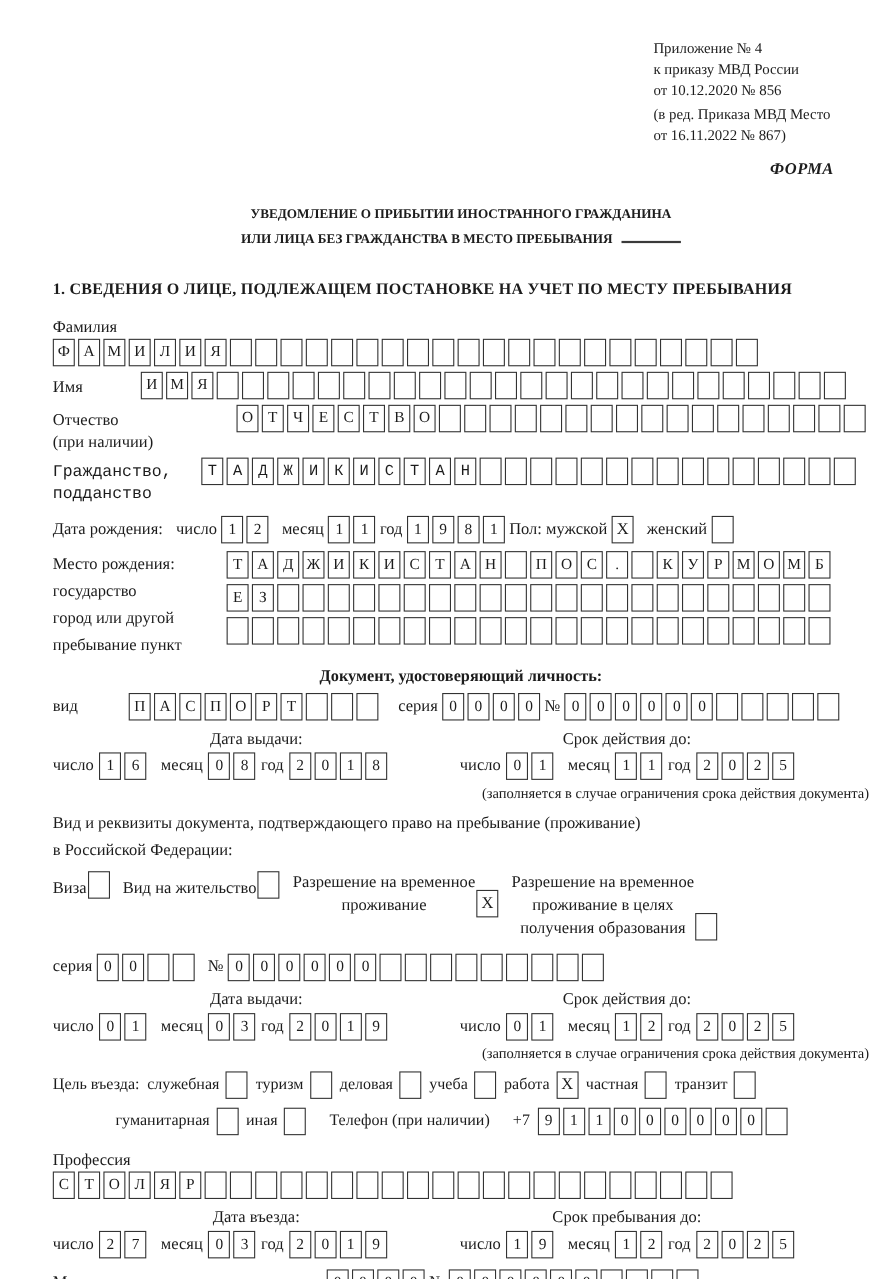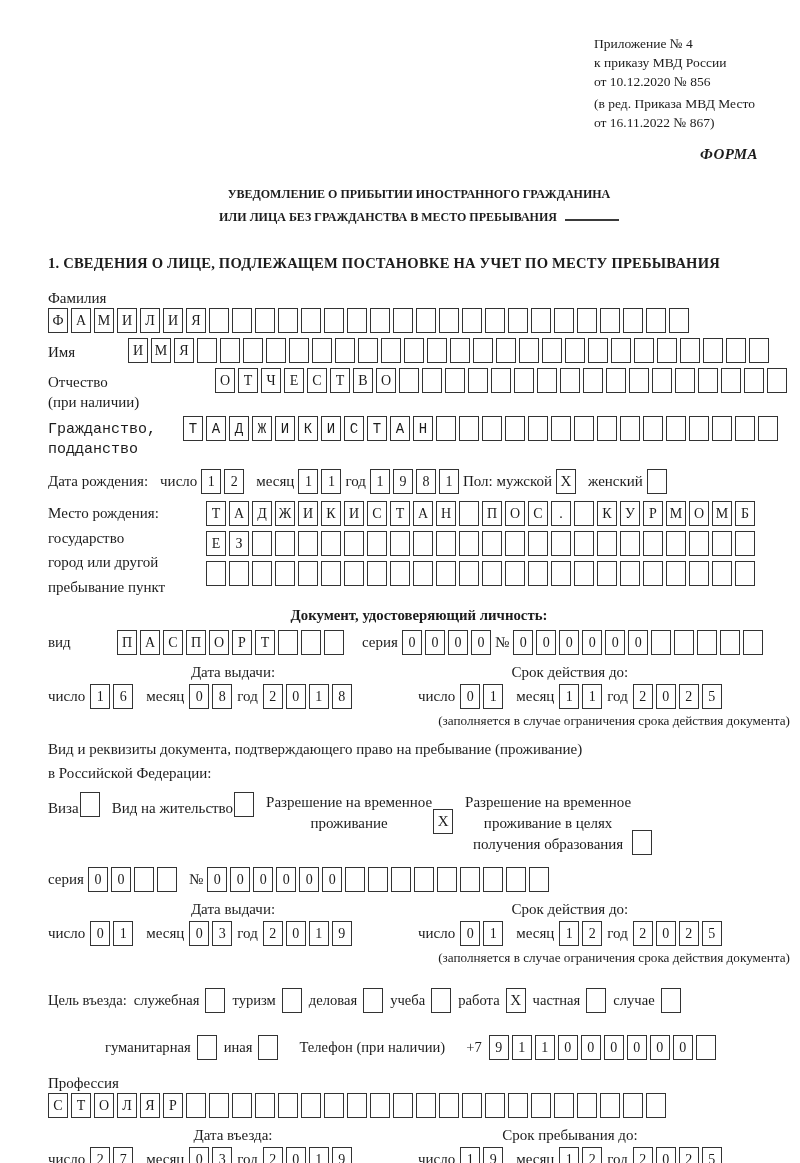--- a/index.html
+++ b/index.html
@@ -41,21 +41,21 @@
   .bp-rows{display:flex;flex-direction:column;gap:5px;}
 
   .dochead{text-align:center;font-weight:bold;font-size:14.8px;margin-top:8px;}
 
   .intro{font-size:15px;line-height:24px;margin-top:8px;}
 
   .res-opts{display:flex;align-items:flex-start;margin-top:7px;font-size:15px;gap:12px;}
   .res-opts .opt{display:inline-flex;align-items:flex-end;gap:1px;}
   .optlines{text-align:center;line-height:21px;}
 
-  .prow{display:flex;align-items:center;gap:7px;font-size:14.6px;margin-top:22px;}
+  .prow{display:flex;align-items:center;gap:7px;font-size:14.6px;margin-top:8px;}
   .opt{display:inline-flex;align-items:center;gap:6px;}
   .indent57{margin-left:57px;}
 
   .rep{display:flex;margin-top:7px;}
   .rep-labels{width:125px;font-size:15px;line-height:22.5px;flex-shrink:0;}
   .rep-rows{display:flex;flex-direction:column;gap:7px;}
 </style>
 </head>
 <body>
 
@@ -546,21 +546,21 @@
     </span>
     <span class="opt">
       <span>работа</span>
       <span class="checkbox">X</span>
     </span>
     <span class="opt">
       <span>частная</span>
       <span class="checkbox"></span>
     </span>
     <span class="opt">
-      <span>случае</span>
+      <span>транзит</span>
       <span class="checkbox"></span>
     </span>
   </div>
 
   <div class="prow indent57">
     <span class="opt">
       <span>гуманитарная</span>
       <span class="checkbox"></span>
     </span>
     <span class="opt">

